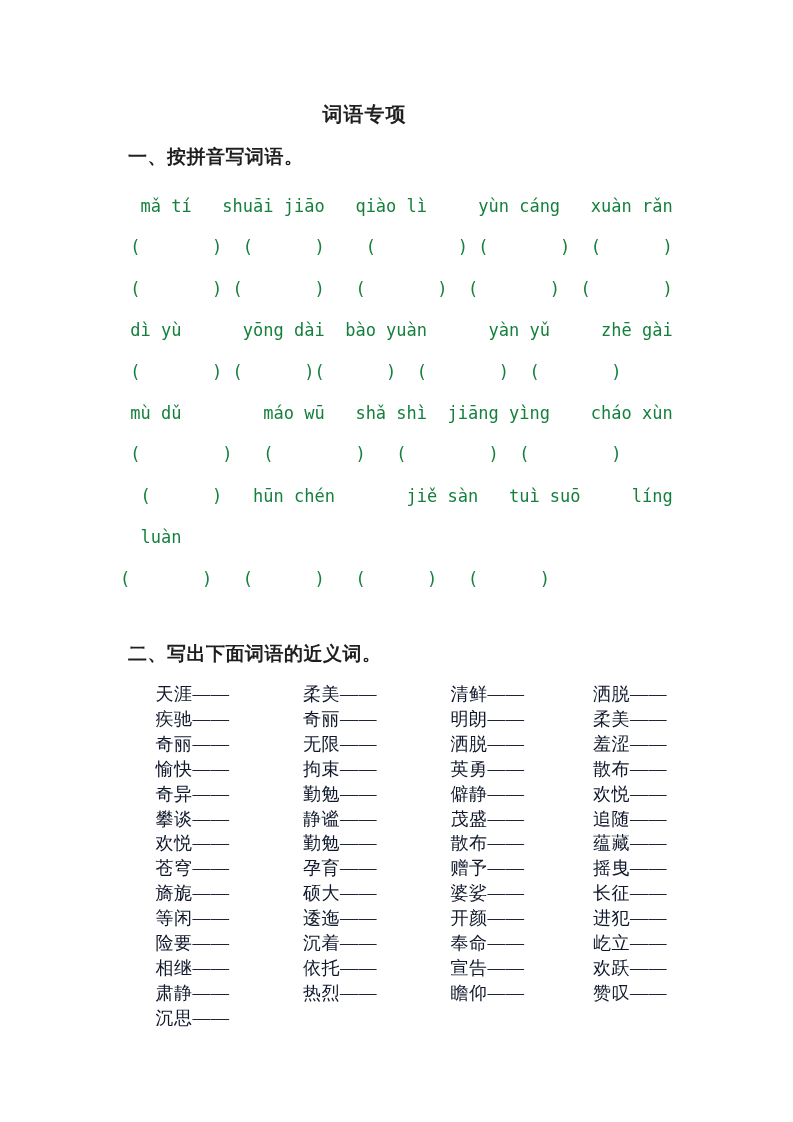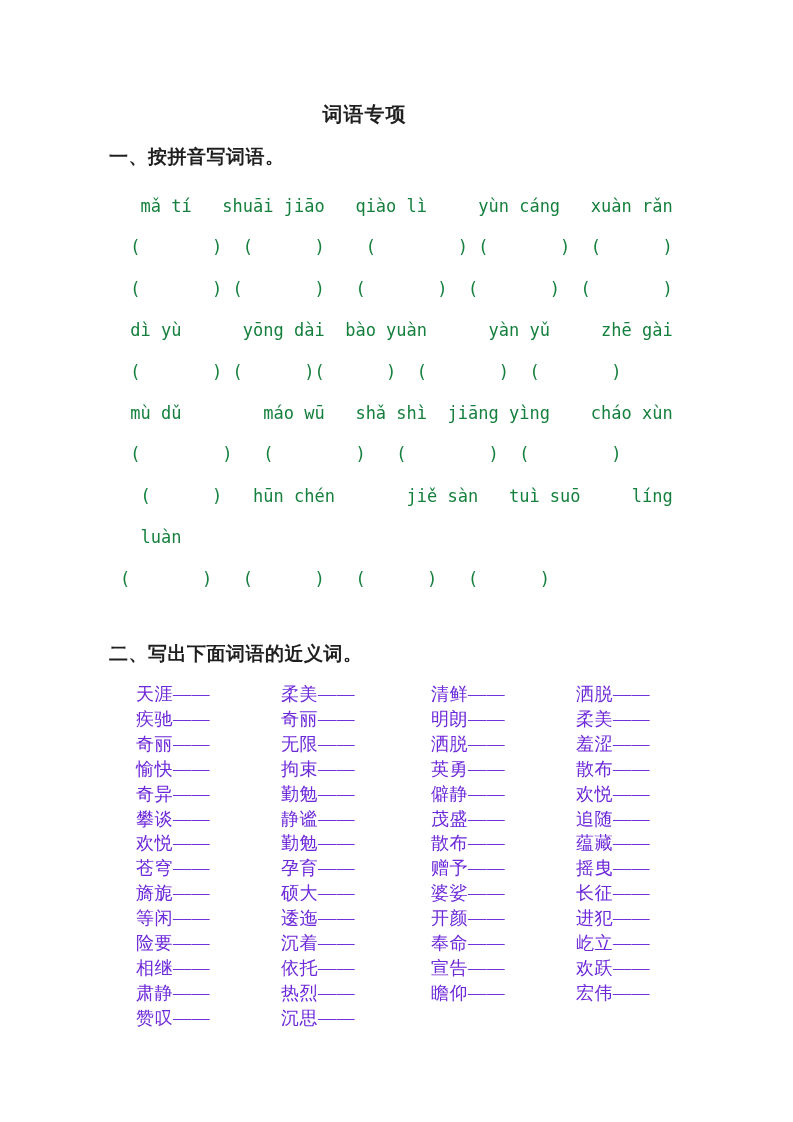--- a/index.html
+++ b/index.html
@@ -22,21 +22,21 @@
     left: 0;
     width: 100%;
     text-align: center;
     font-size: 20px;
     font-weight: bold;
     color: #1f1f1f;
     letter-spacing: 1px;
   }
   .section-heading {
     position: absolute;
-    left: 109px;
+    left: 128px;
     font-size: 19px;
     font-weight: bold;
     color: #1f1f1f;
     letter-spacing: 0.5px;
     text-align: center;
   }
   .s1-heading { top: 144px; }
   .s2-heading { top: 641px; }
   .pinyin-block {
     position: absolute;
@@ -45,28 +45,29 @@
     font-family: "DejaVu Sans Mono", monospace;
     font-size: 17px;
     line-height: 41.4px;
     color: #15803d;
   }
   .pinyin-line {
     white-space: pre;
   }
   .synonym-grid {
     position: absolute;
-    left: 136px;
+    left: 120px;
     top: 682px;
     width: 580px;
     display: grid;
     grid-template-columns: 145px 150px 145px 1fr;
     font-size: 18px;
     line-height: 24.9px;
-    color: #6d28d9;
+    color: #0f172a;
+    text-align: center;
   }
   .syn-cell {
     white-space: nowrap;
     letter-spacing: 0.5px;
   }
 </style>
 </head>
 <body>
 
 <div class="page">
@@ -134,17 +135,16 @@
       <div class="syn-cell">沉着——</div>
       <div class="syn-cell">奉命——</div>
       <div class="syn-cell">屹立——</div>
       <div class="syn-cell">相继——</div>
       <div class="syn-cell">依托——</div>
       <div class="syn-cell">宣告——</div>
       <div class="syn-cell">欢跃——</div>
       <div class="syn-cell">肃静——</div>
       <div class="syn-cell">热烈——</div>
       <div class="syn-cell">瞻仰——</div>
-      <div class="syn-cell">宏伟——</div>
       <div class="syn-cell">赞叹——</div>
       <div class="syn-cell">沉思——</div>
     </div>
 </div>
 
 </body></html>

